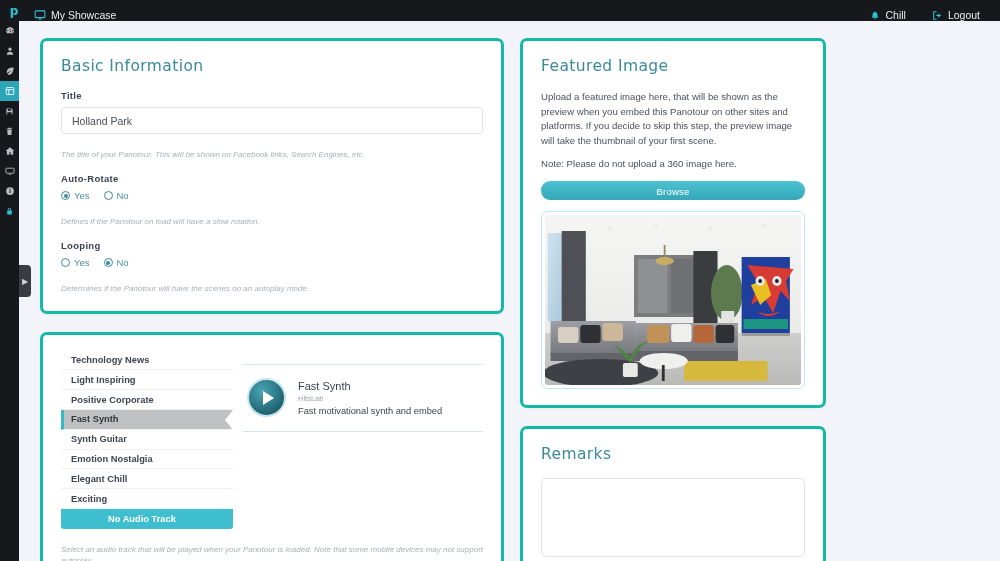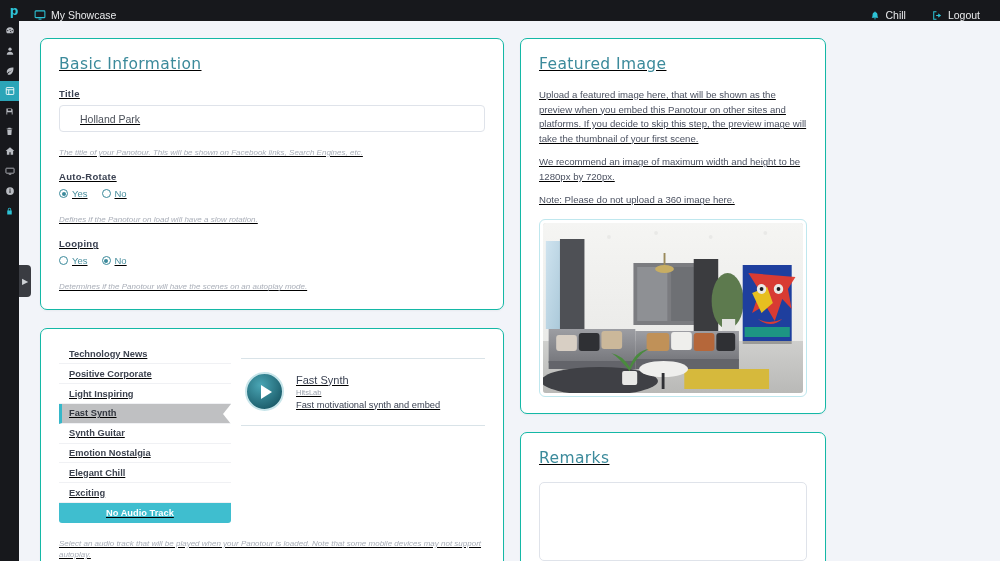--- a/index.html
+++ b/index.html
@@ -64,26 +64,25 @@
     position: absolute; top: 21px; left: 19px;
     width: 981px; height: 540px;
     background: #f2f4f9;
     overflow: hidden;
   }
   .col-left  { position: absolute; left: 21px;  top: 17px; width: 464px; }
   .col-right { position: absolute; left: 501px; top: 17px; width: 306px; }
 
   .card {
     background: #ffffff;
-    border: 1px solid #14b8a6;
+    border: 3px solid #14b8a6;
     border-radius: 7px;
     box-shadow: 0 1px 2px rgba(40,50,80,.05);
     padding: 16px 18px 16px 18px;
     margin-bottom: 18px;
-    text-decoration: underline;
   }
   .card-title {
     color: #3b8a9b;
     font-size: 15.5px;
     font-weight: normal;
     letter-spacing: .4px;
     margin: 0 0 15px 0;
     font-family: "DejaVu Sans", sans-serif;
   }
 
@@ -91,21 +90,21 @@
     font-size: 9.5px;
     font-weight: bold;
     color: #3b4252;
     letter-spacing: .3px;
     margin-bottom: 6px;
   }
   .text-input {
     width: 100%; height: 27px;
     border: 1px solid #dfe3ea;
     border-radius: 4px;
-    padding: 0 20px;
+    padding: 0 10px;
     font-size: 10.5px;
     color: #4a4f58;
     background: #fff;
     font-family: "Liberation Sans", sans-serif;
     display: flex; align-items: center;
   }
   .hint {
     font-size: 8px;
     font-style: italic;
     color: #a9aeb8;
@@ -396,22 +395,22 @@
           </div>
         </div>
         <div class="hint">Determines if the Panotour will have the scenes on an autoplay mode.</div>
       </div>
     </div>
 
     <div class="card">
       <div class="music-wrap">
         <div class="track-list" id="track-list">
             <div class="track">Technology News</div>
+            <div class="track">Light Inspiring</div>
             <div class="track">Positive Corporate</div>
-            <div class="track">Light Inspiring</div>
             <div class="track selected">Fast Synth</div>
             <div class="track">Synth Guitar</div>
             <div class="track">Emotion Nostalgia</div>
             <div class="track">Elegant Chill</div>
             <div class="track">Exciting</div>
             <div class="track nota">No Audio Track</div>
           </div>
         <div class="track-detail">
           <div class="play-btn">
             <span class="play-tri"></span>
@@ -426,22 +425,22 @@
       <div class="hint">Select an audio track that will be played when your Panotour is loaded. Note that some mobile devices may not support autoplay.</div>
     </div>
 
   </div>
 
   <div class="col-right">
 
     <div class="card">
       <div class="card-title">Featured Image</div>
       <p class="para">Upload a featured image here, that will be shown as the preview when you embed this Panotour on other sites and platforms. If you decide to skip this step, the preview image will take the thumbnail of your first scene.</p>
-      <p class="para">We recommend an image of maximum width and height to be 1280px by 720px.</p>
       <p class="para">Note: Please do not upload a 360 image here.</p>
+      <button class="btn-primary">Browse</button>
 
       <div class="preview-frame">
         <div class="preview-img">
           <svg width="100%" height="100%" viewBox="0 0 276 170" preserveAspectRatio="none">
             <defs>
               <linearGradient id="wall" x1="0" y1="0" x2="0" y2="1">
                 <stop offset="0%" stop-color="#f5f5f3"></stop>
                   <stop offset="100%" stop-color="#e6e6e4"></stop>
               </linearGradient>
               <linearGradient id="floor" x1="0" y1="0" x2="0" y2="1">

